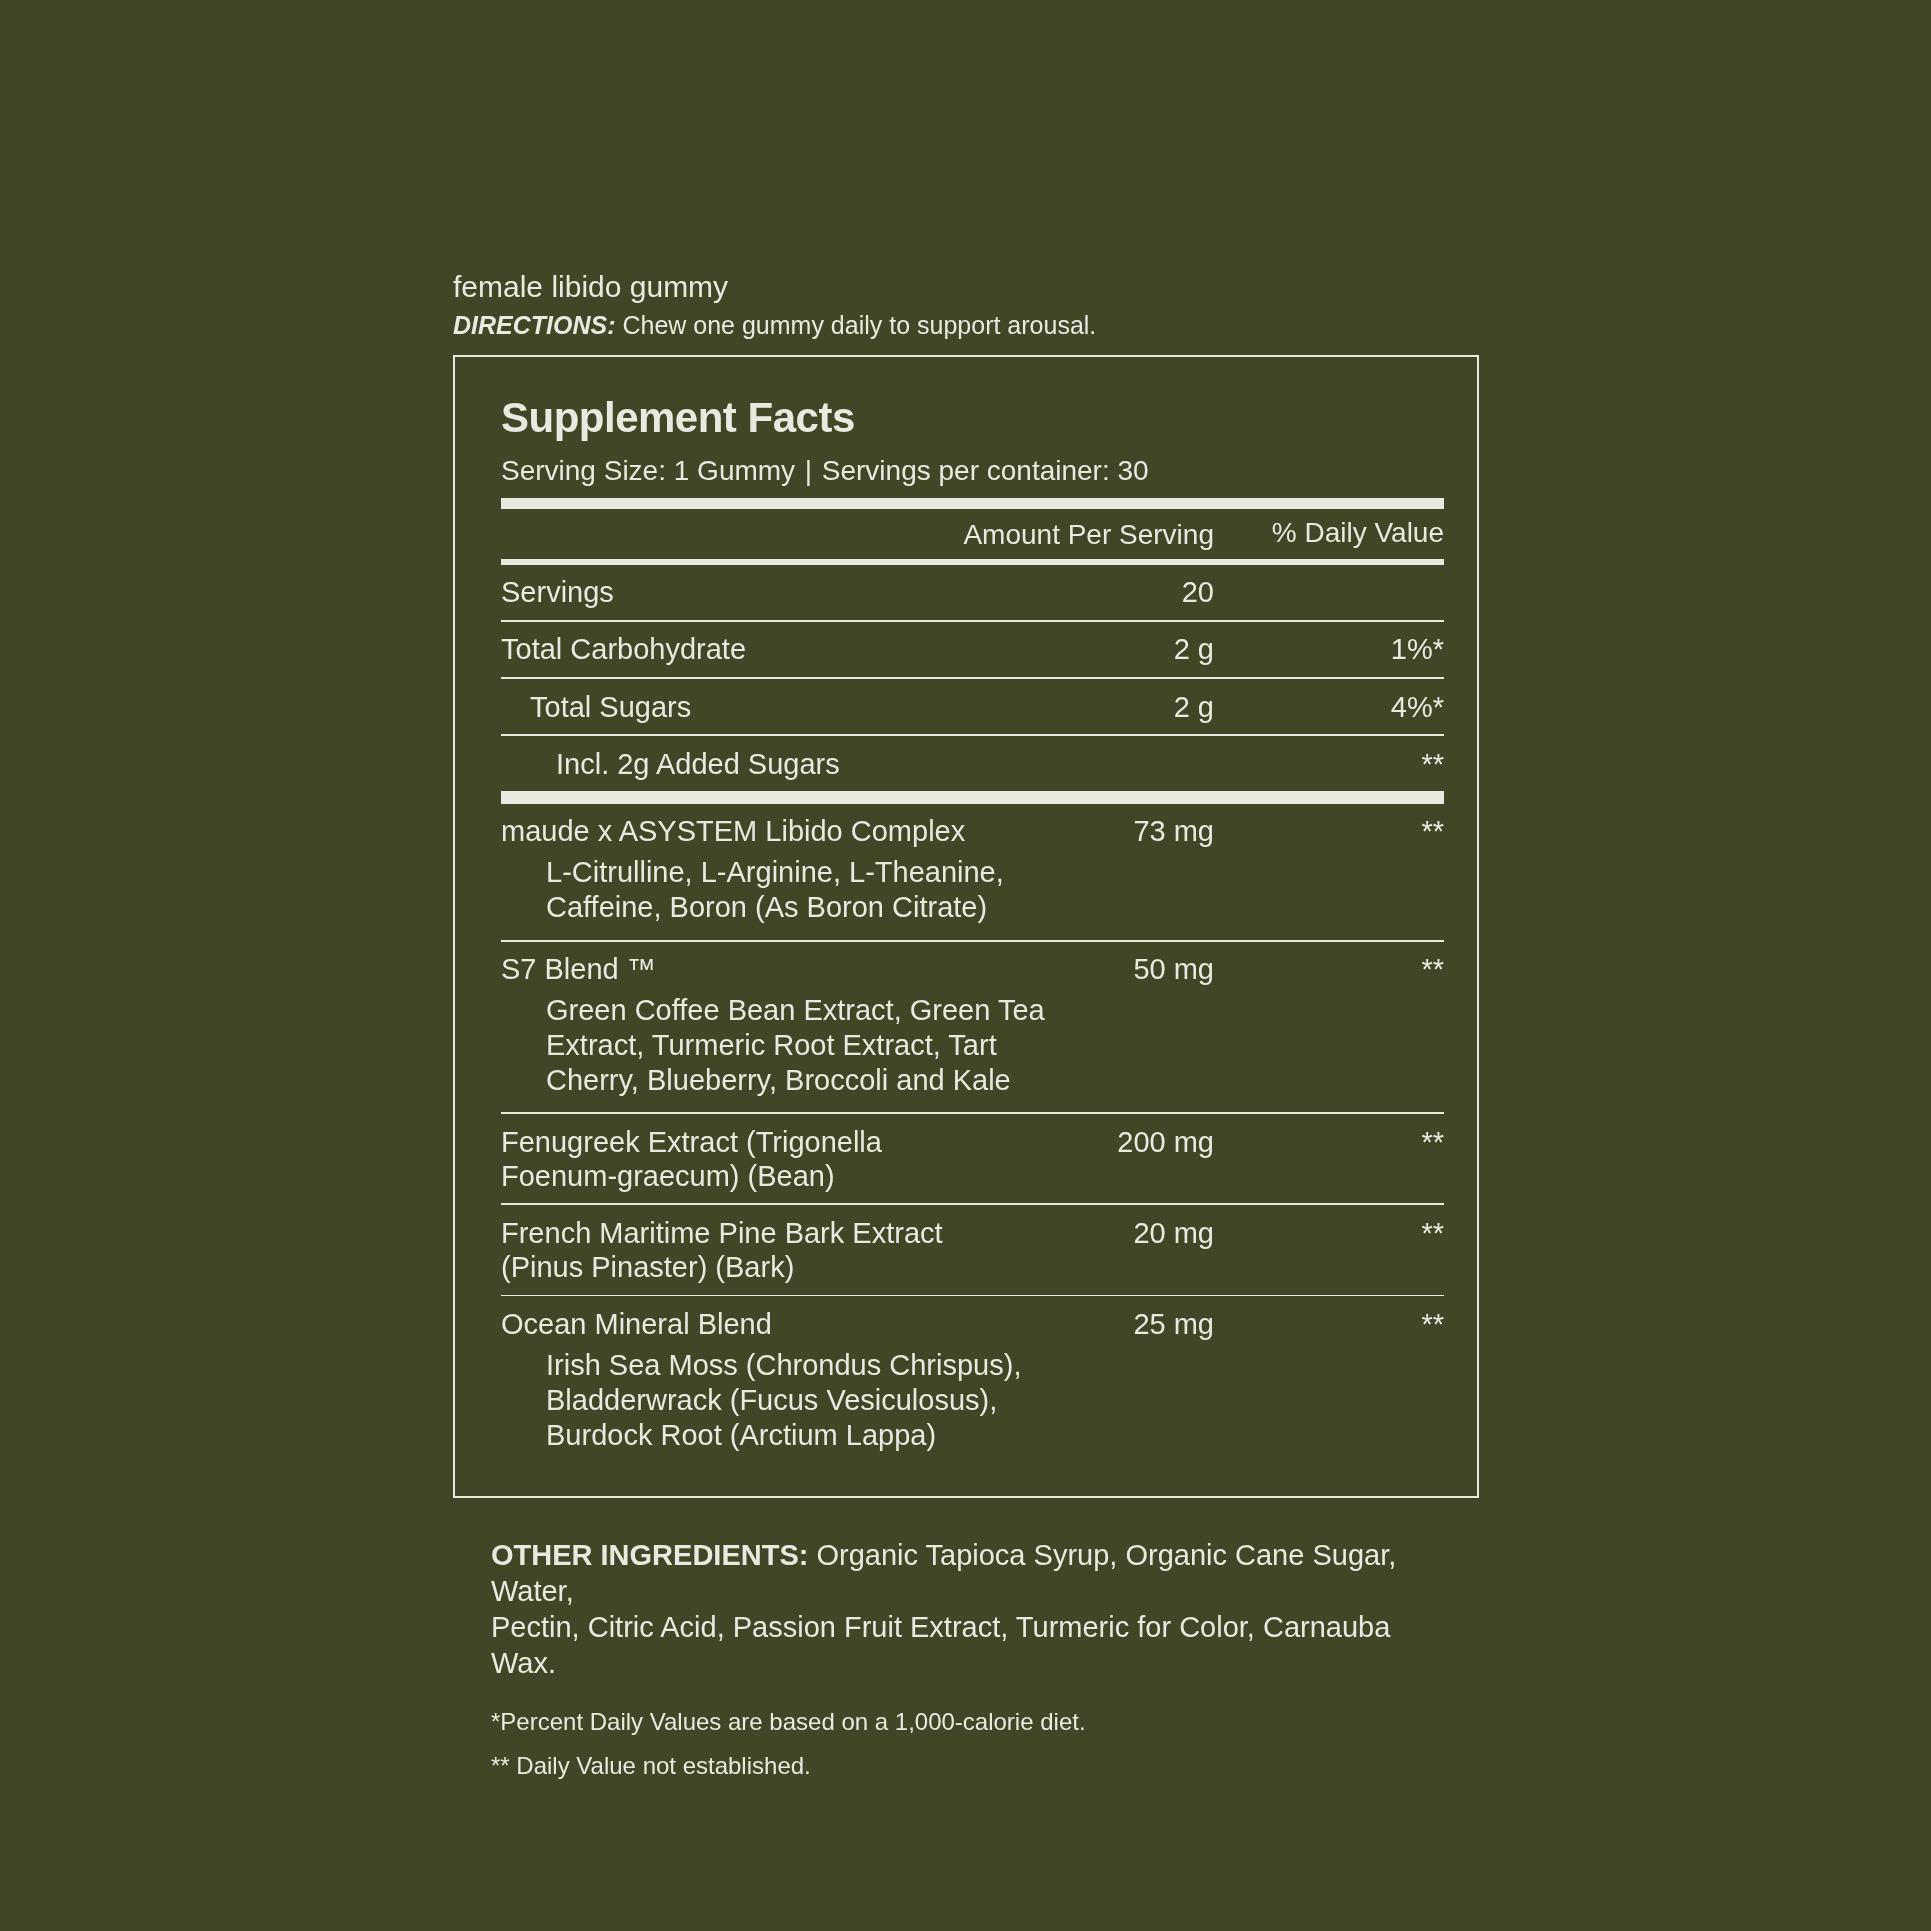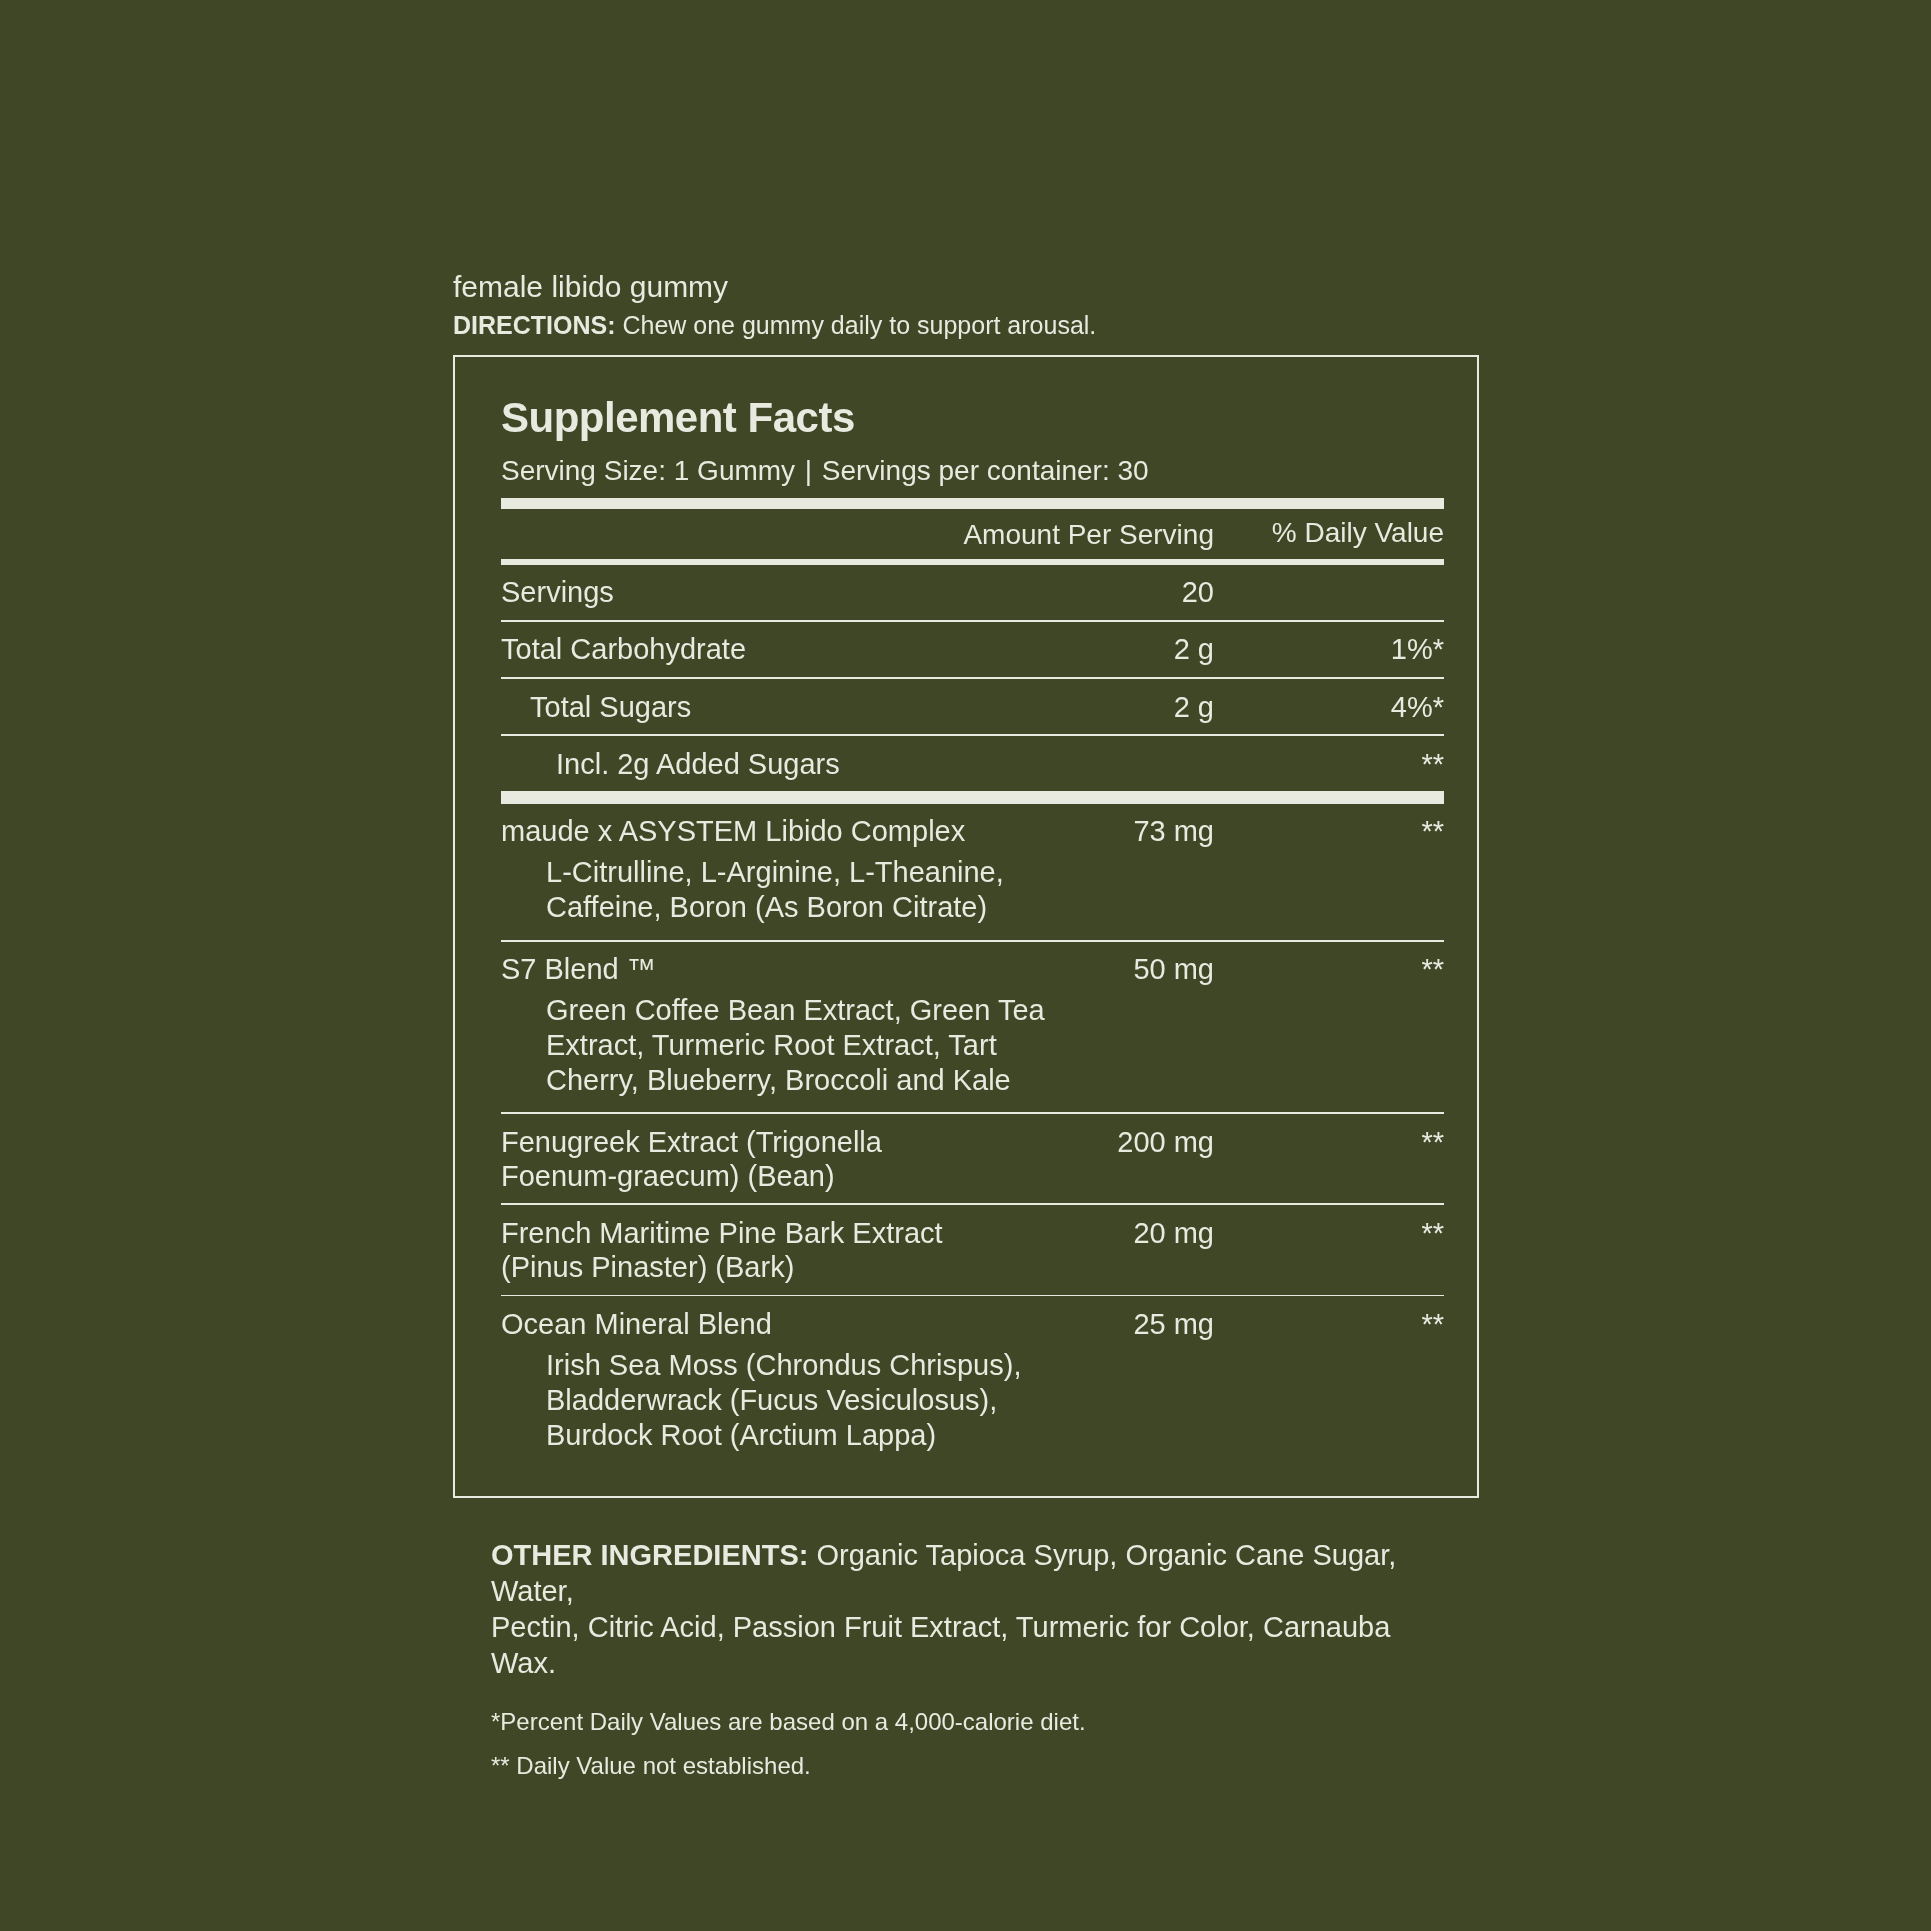--- a/index.html
+++ b/index.html
@@ -12,21 +12,21 @@
     background:var(--bg);
     font-family:"Liberation Sans", sans-serif;
     color:var(--ink);
     -webkit-font-smoothing:antialiased;
   }
   .canvas{position:relative;width:1931px;height:1931px;overflow:hidden;}
   .content{position:absolute;left:453px;top:270px;width:1026px;}
 
   .product-title{font-size:30px;line-height:33px;font-weight:400;}
   .directions{font-size:25px;line-height:29px;margin-top:7.7px;}
-  .directions .b{font-weight:bold;}
+  .directions .b{font-weight:bold;font-style:italic;}
 
   .panel{
     margin-top:15.4px;
     border:2.4px solid var(--ink);
     padding:33px 33px 29px 46px;
     box-sizing:border-box;
     width:1026px;
   }
   .panel-title{
     font-size:42px;line-height:56px;font-weight:bold;letter-spacing:-0.5px;
@@ -160,19 +160,19 @@
 Burdock Root (Arctium Lappa)</div>
   </div>
 </div>
     </div>
 
     <div class="footer">
       <div class="other">
         <span class="b">OTHER INGREDIENTS:</span><span class="t"> Organic Tapioca Syrup, Organic Cane Sugar, Water,
 Pectin, Citric Acid, Passion Fruit Extract, Turmeric for Color, Carnauba Wax.</span>
       </div>
-      <div class="fn fn1">*Percent Daily Values are based on a 4,000-calorie diet.</div>
+      <div class="fn fn1">*Percent Daily Values are based on a 1,000-calorie diet.</div>
       <div class="fn fn2">** Daily Value not established.</div>
     </div>
 
   </div>
 </div>
 
 
 </body></html>

